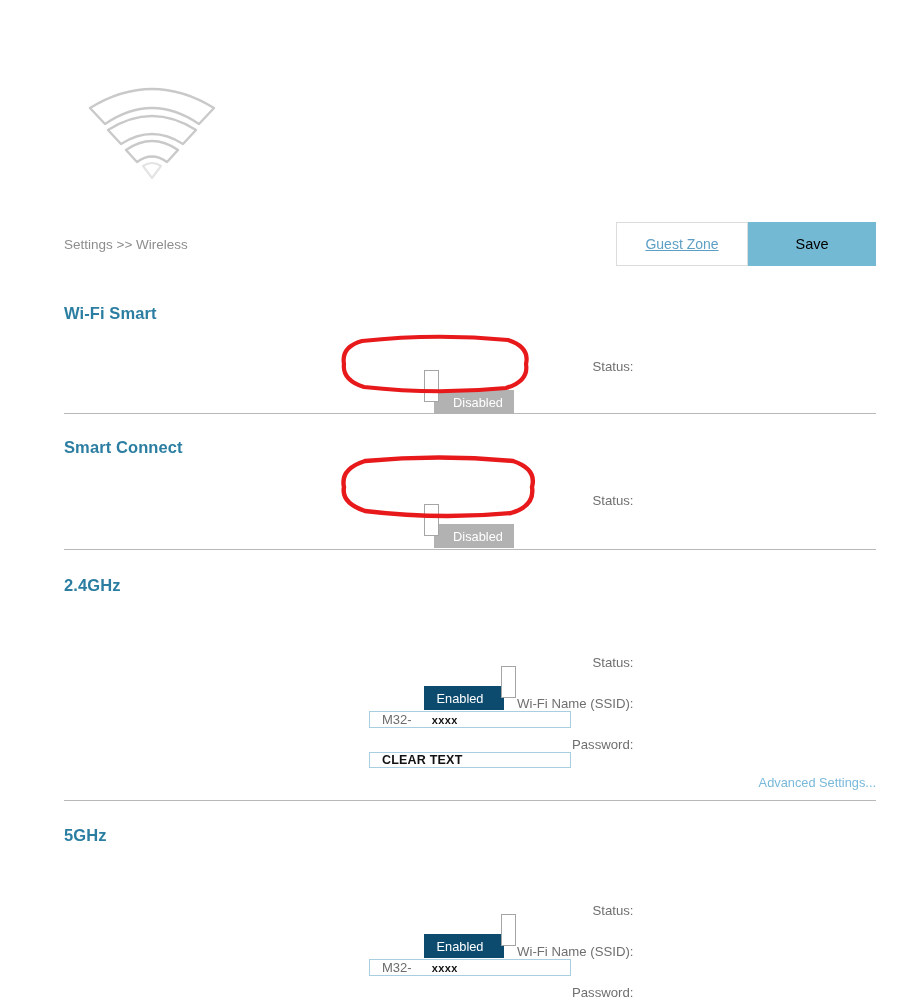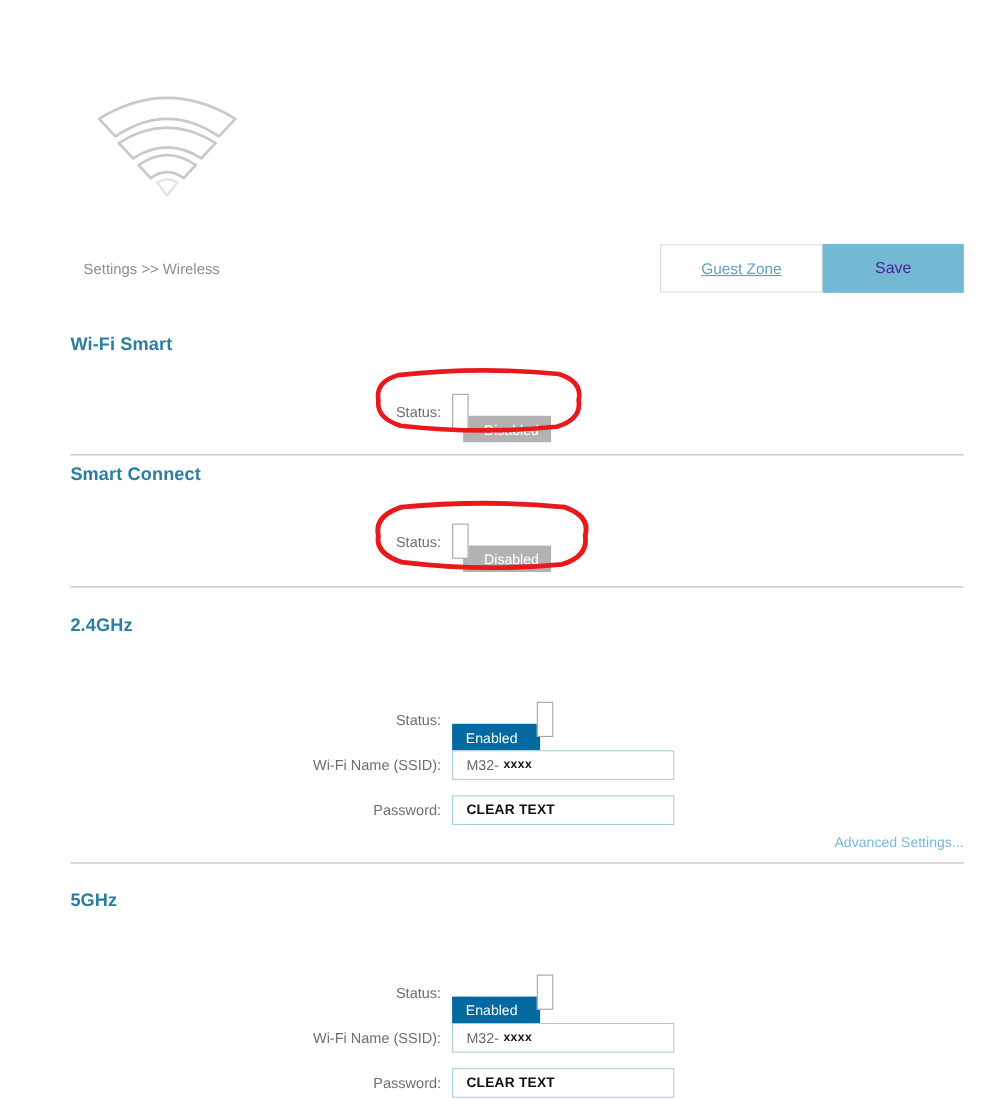--- a/index.html
+++ b/index.html
@@ -54,54 +54,54 @@
     width: 812px;
   }
 
   
   .crumb-row {
     position: relative;
     height: 48px;
   }
   .breadcrumb {
     position: absolute;
-    left: 12px; top: 15px;
+    left: 0; top: 15px;
     font-size: 13.5px;
     color: #8d8d8d;
     white-space: nowrap;
   }
   .action-buttons {
     position: absolute;
     right: 0; top: 0;
     display: flex;
     height: 44px;
   }
   .btn-guest {
-    width: 148px;
+    width: 132px;
     height: 44px;
     border: 1px solid #dcdcdc;
     background: #ffffff;
     display: flex;
     align-items: center;
     justify-content: center;
     font-size: 14px;
     color: #5d9fc4;
     text-decoration: underline;
     cursor: pointer;
   }
   .btn-save {
     width: 128px;
     height: 44px;
     background: #73b9d4;
     border: 1px solid #73b9d4;
     display: flex;
     align-items: center;
     justify-content: center;
     font-size: 14.5px;
-    color: #4c1d95;
+    color: #000000;
     cursor: pointer;
   }
 
   
   .section { position: relative; }
   .section-title {
     font-size: 16.5px;
     font-weight: bold;
     color: #2b7ea1;
     margin: 0;
@@ -111,20 +111,21 @@
     height: 0;
     border-top: 1px solid #b8b8b8;
     width: 812px;
   }
 
   
   .form-row {
     display: flex;
     align-items: center;
     height: 30px;
+    flex-direction: column;
   }
   .form-label {
     width: 347px;
     text-align: right;
     padding-right: 10px;
     font-size: 13.2px;
     color: #6f6f6f;
     white-space: nowrap;
   }
 
@@ -146,21 +147,21 @@
     color: #ffffff;
   }
   .toggle.off .track {
     background: #b2b2b2;
     left: 10px;
     width: 80px;
     justify-content: center;
     padding-left: 8px;
   }
   .toggle.on .track {
-    background: #0369a1;
+    background: #0c4a6e;
     width: 80px;
     justify-content: center;
     padding-right: 8px;
   }
   .toggle .knob {
     position: absolute;
     top: -4px;
     width: 15px; height: 32px;
     background: #ffffff;
     border: 1px solid #a5a5a5;
@@ -174,20 +175,21 @@
     height: 27px;
     border: 1px solid #a8cfe0;
     background: #ffffff;
     font-size: 13px;
     color: #6b6b6b;
     padding: 0 0 0 12px;
     display: flex;
     align-items: center;
     font-family: "Liberation Sans", sans-serif;
     position: relative;
+    gap: 16px;
   }
   .input-prefix { color: #6b6b6b; }
   .redact {
     font-weight: bold;
     color: #111111;
     font-size: 11px;
     margin-left: 4px;
     letter-spacing: 0.4px;
   }
   .redact-wide {
@@ -251,21 +253,21 @@
       <div class="form-label">Status:</div>
       <div class="toggle off">
         <div class="track">Disabled</div>
         <div class="knob"></div>
       </div>
     </div>
 
     <div class="divider" style="margin-top:24px;"></div>
   </div>
 
-  <div class="section" style="margin-top:8px;">
+  <div class="section" style="margin-top:24px;">
     <h2 class="section-title">Smart Connect</h2>
 
     <div class="form-row" style="margin-top:36px;">
       <div class="form-label">Status:</div>
       <div class="toggle off">
         <div class="track">Disabled</div>
         <div class="knob"></div>
       </div>
     </div>
 

